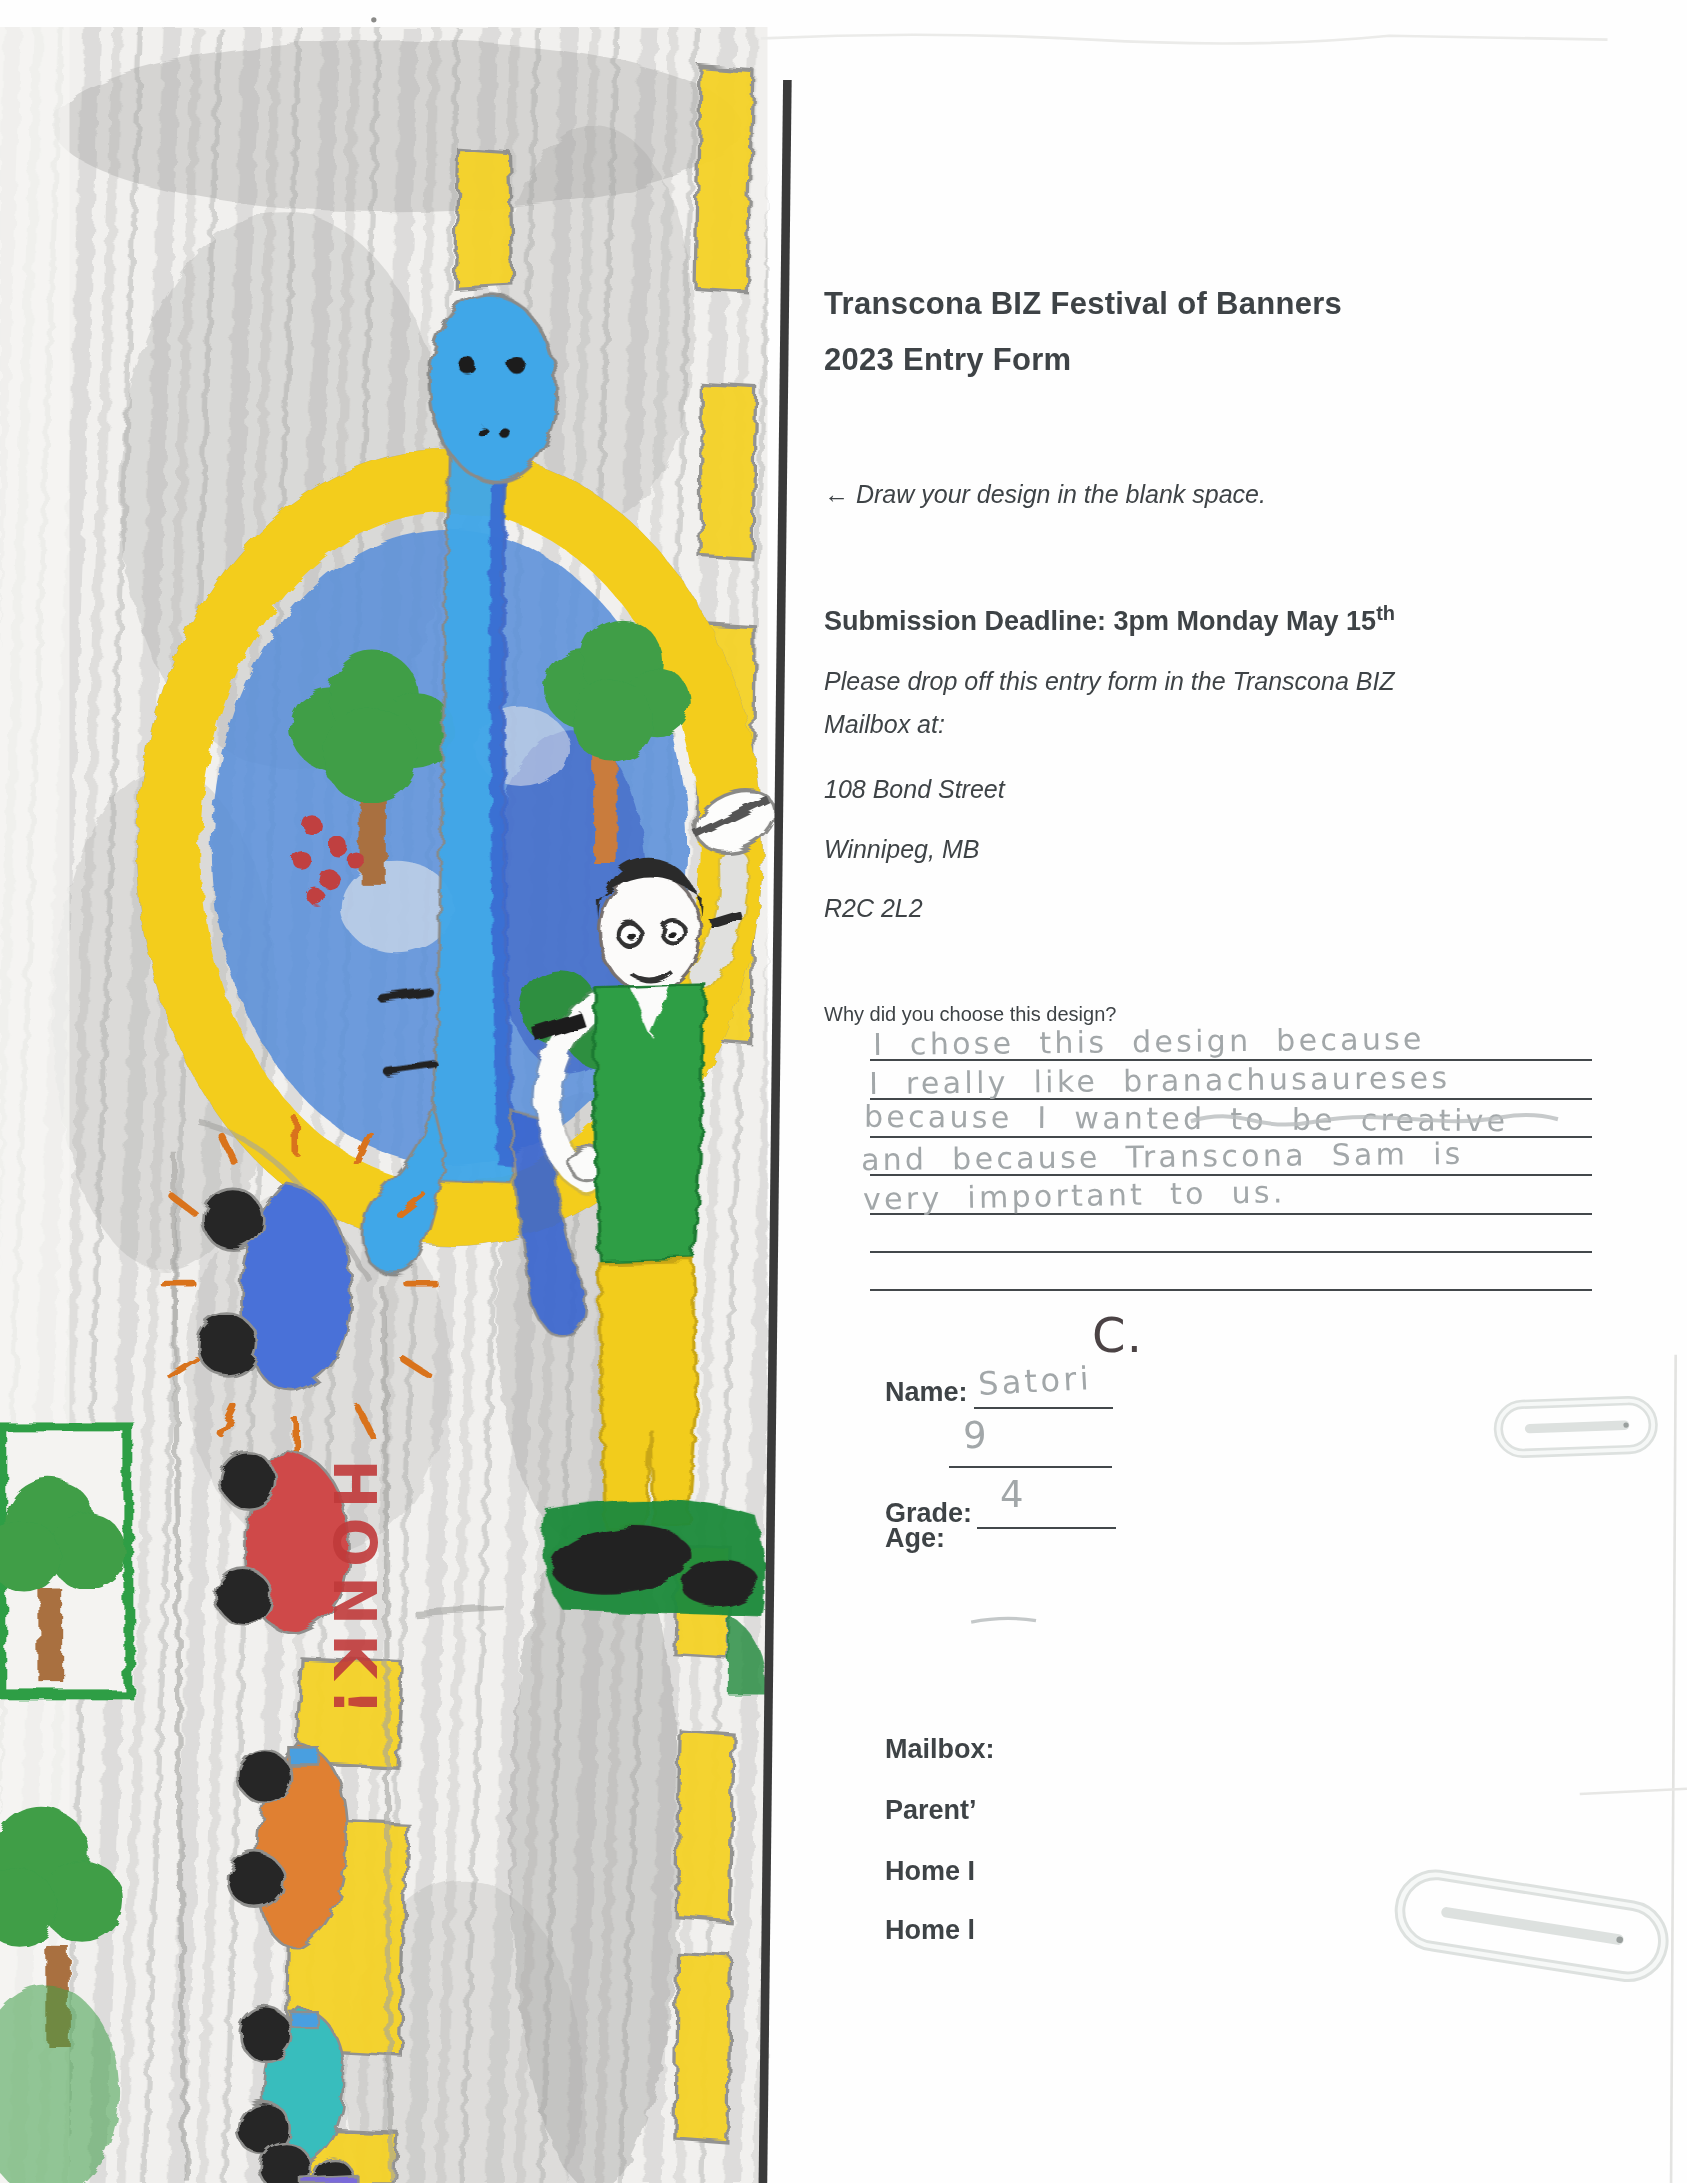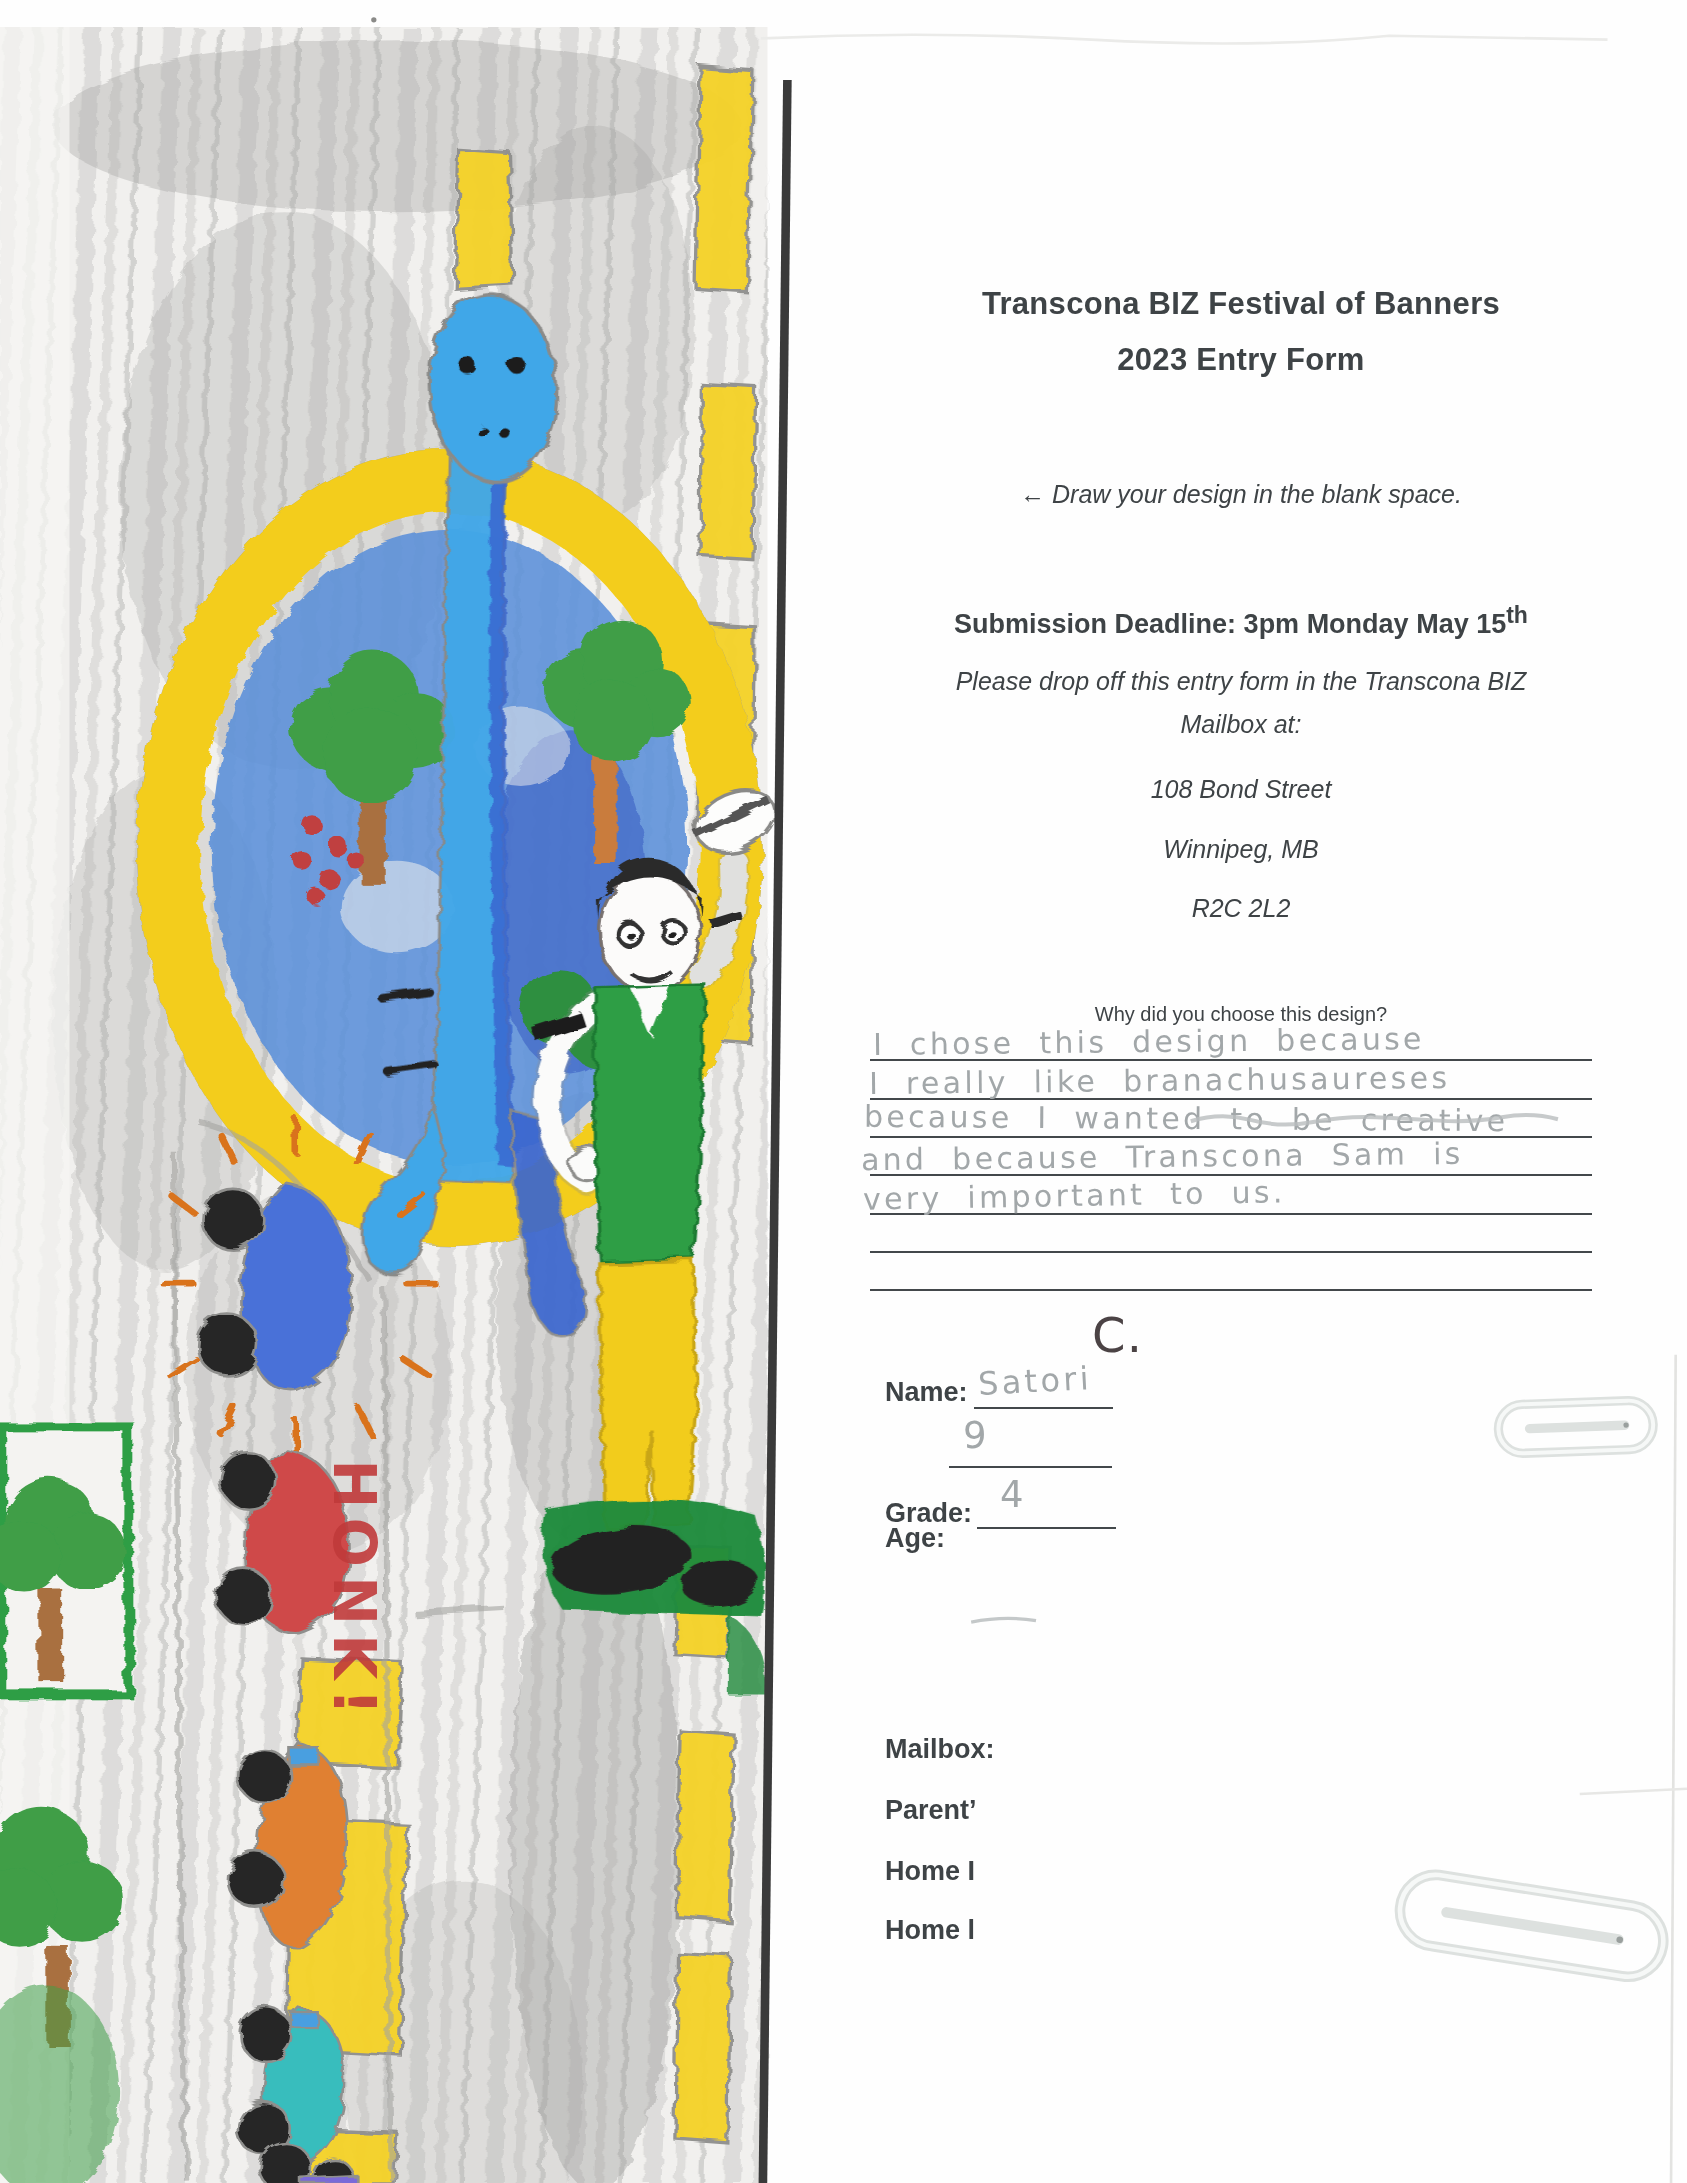--- a/index.html
+++ b/index.html
@@ -6,26 +6,26 @@
   body{
     width:1687px;height:2183px;
     background:#fefefe;
     position:relative;
     font-family:"Liberation Sans",sans-serif;
     color:#3e4346;
     overflow:hidden;
   }
   .abs{position:absolute;}
   
-  .rc{left:824px;width:834px;text-align:center;}
+  .rc{left:824px;width:834px;}
   .t-title{font-size:31px;font-weight:bold;letter-spacing:0.3px;}
   .t-body{font-size:25px;font-style:italic;}
   .t-bold{font-size:27px;font-weight:bold;}
   .t-q{font-size:20px;}
-  sup{font-size:23px;}
+  sup{font-size:20px;}
   .label{font-size:27px;font-weight:bold;left:885px;}
   
   .rule{left:870px;width:722px;height:0;border-top:2.6px solid #43484b;}
   .fieldline{height:0;border-top:2.6px solid #43484b;}
   
   .hand{
     font-family:"DejaVu Sans",sans-serif;
     color:#a2a7a9;
     font-size:30px;
     letter-spacing:3.3px;word-spacing:12px;

